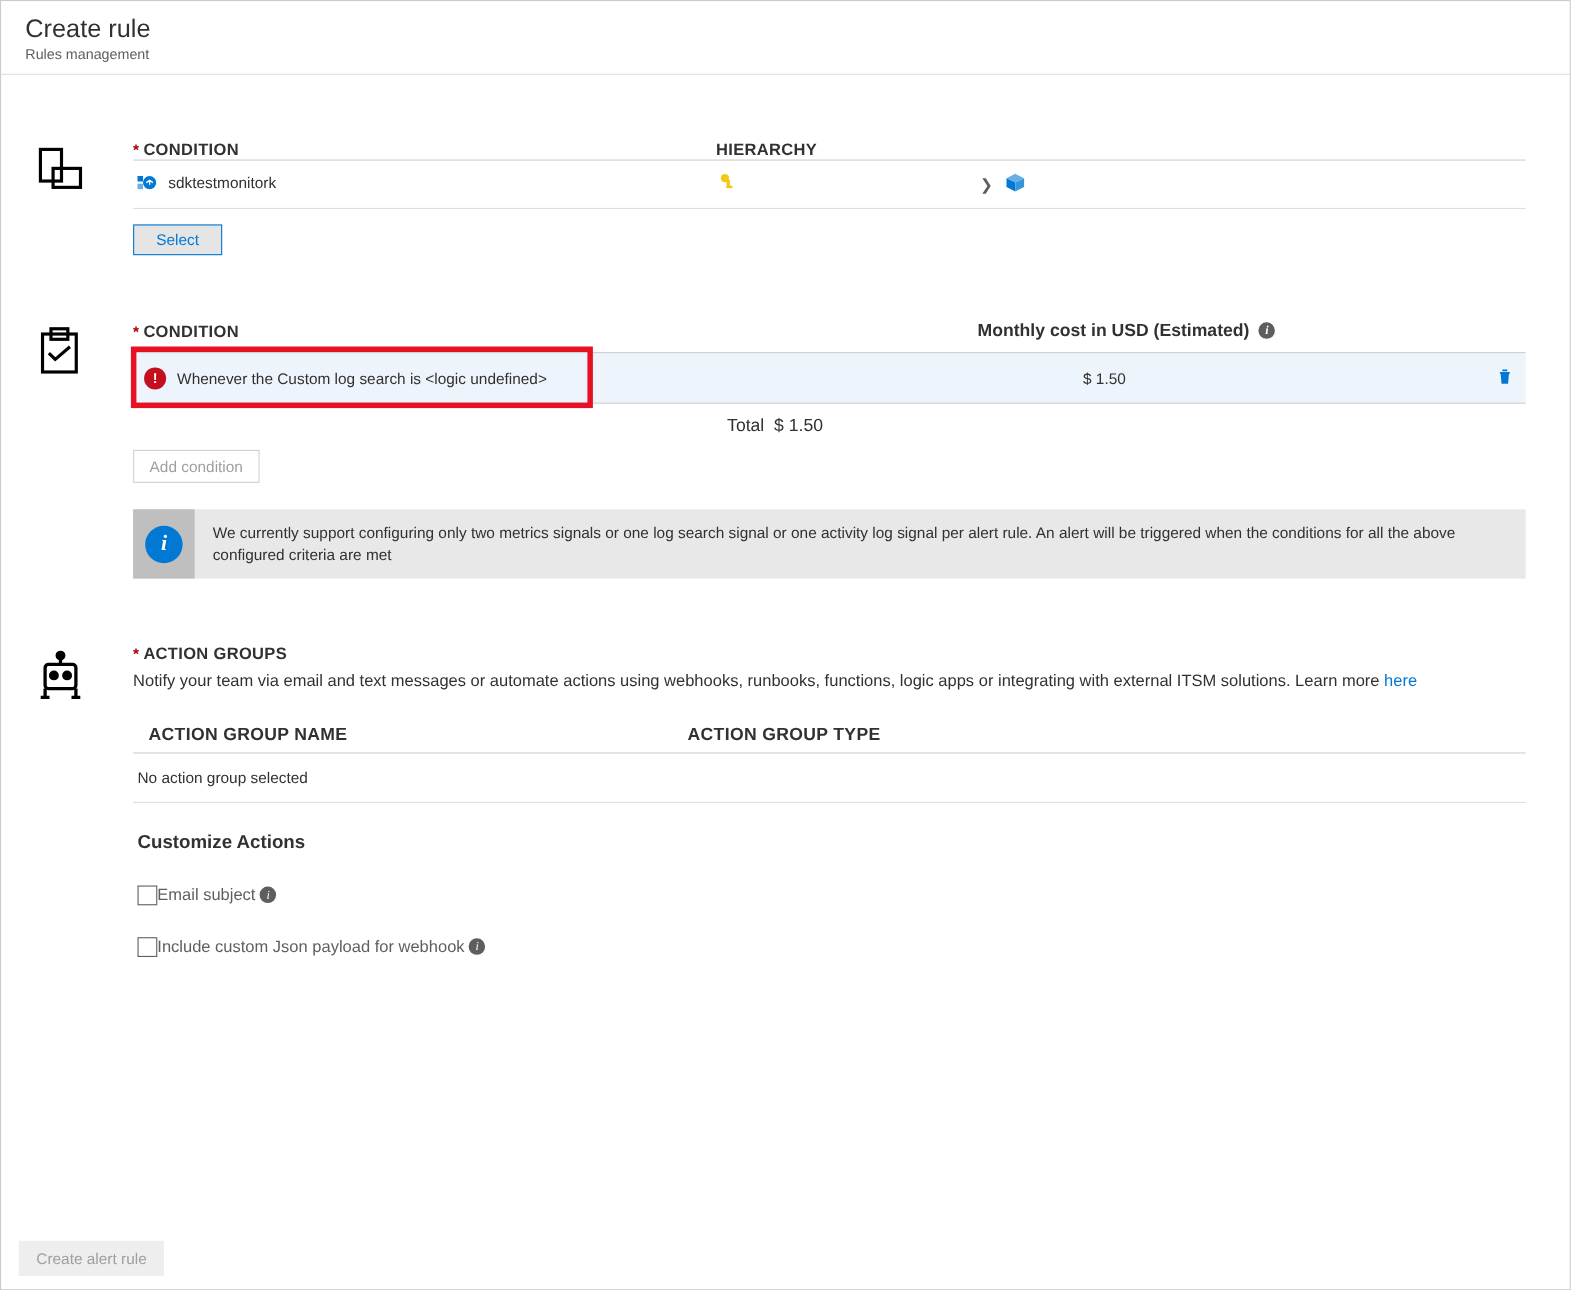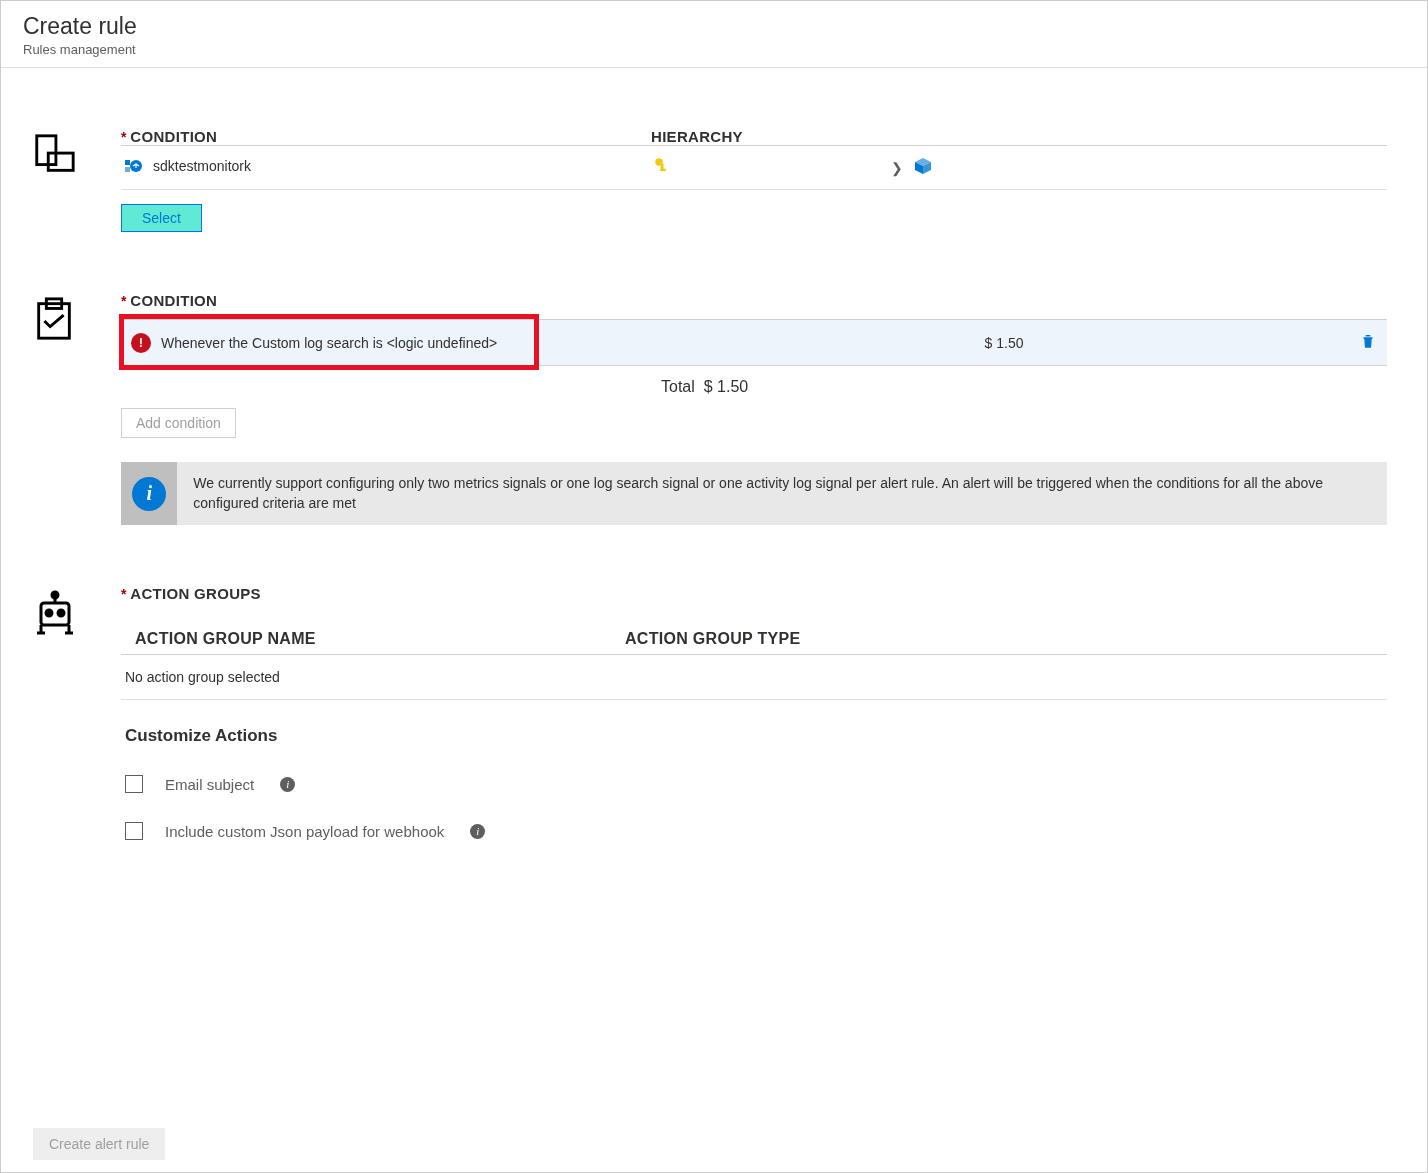--- a/index.html
+++ b/index.html
@@ -73,21 +73,21 @@
   .res-icon svg { width:20px; height:20px; }
   .key-icon { color:#f2c811; font-size:18px; }
   .chev { color:#605e5c; margin: 0 10px; margin-left: 220px; }
   .cube-icon svg { width:20px; height:20px; }
 
   .btn-outline {
     display:inline-block;
     padding: 5px 20px;
     border: 1px solid #0078d4;
     color: #0078d4;
-    background:#5eead4;
+    background:#e5e5e5;
     font-size: 14px;
     cursor:pointer;
   }
   .resource-select { margin-top: 14px; }
 
   
   .cond-headers {
     display: flex;
     align-items:center;
   }
@@ -196,31 +196,31 @@
   .ag-row {
     padding: 14px 4px;
     border-bottom:1px solid #e1dfdd;
     color:#323130;
   }
   .btn-row { margin-top:16px; display:flex; gap:30px; }
   .btn-row .btn-outline { padding:6px 22px; }
 
   .customize { margin-top:26px; margin-left:4px; }
   .customize h4 { font-size:17px; font-weight:600; margin-bottom:10px; }
-  .chk-row { display:flex; align-items:center; gap:22px; color:#605e5c; margin-bottom:14px; font-size:15px;margin-top:29px; }
+  .chk-row { display:flex; align-items:center; gap:0; color:#605e5c; margin-bottom:14px; font-size:15px;margin-top:29px; }
   .chk {
     width:18px; height:18px;
     border:1px solid #605e5c;
     display:inline-block;
   }
 
   
   .footer {
     position:absolute;
-    left:16px; bottom:0;
+    left:0; bottom:0;
     padding: 12px 16px;
     border-top: 0;
   }
   .btn-primary-disabled {
     padding: 8px 16px;
     background:#eeeeee;
     color:#a19f9d;
     border:none;
     font-size:14px;
   }
@@ -304,20 +304,24 @@
             <path d="M14 26 l6 6 l14 -12"></path>
           </svg>
       </span>
     </div>
     <div class="body-col">
       <div class="cond-headers">
         <div class="colA">
           <span class="required">* </span>
           <span class="section-label">CONDITION</span>
         </div>
+        <div class="colB">
+          <span>Monthly cost in USD (Estimated)</span>
+          <span class="info-dot">i</span>
+        </div>
       </div>
       <div class="cond-row">
         <div class="highlight-box"></div>
         <div class="cA">
           <span class="alert-circle">!</span>
           <span>Whenever the Custom log search is &lt;logic undefined&gt;</span>
         </div>
         <div class="cB">
           <span>$ 1.50</span>
         </div>
@@ -359,20 +363,23 @@
             <line x1="6" y1="44" x2="14" y2="44"></line>
             <line x1="34" y1="44" x2="42" y2="44"></line>
           </svg>
       </span>
     </div>
     <div class="body-col">
       <div>
         <span class="required">* </span>
         <span class="section-label">ACTION GROUPS</span>
       </div>
+      <div class="desc">
+        <span>Notify your team via email and text messages or automate actions using webhooks, runbooks, functions, logic apps or integrating with external ITSM solutions. Learn more </span><span class="link">here</span>
+      </div>
       <div class="ag-headers">
         <div class="a1">ACTION GROUP NAME</div>
         <div>ACTION GROUP TYPE</div>
       </div>
       <div class="ag-row">No action group selected</div>
       <div class="customize">
         <h4>Customize Actions</h4>
         <div class="chk-row">
           <span class="chk"></span>
           <span>Email subject</span>

